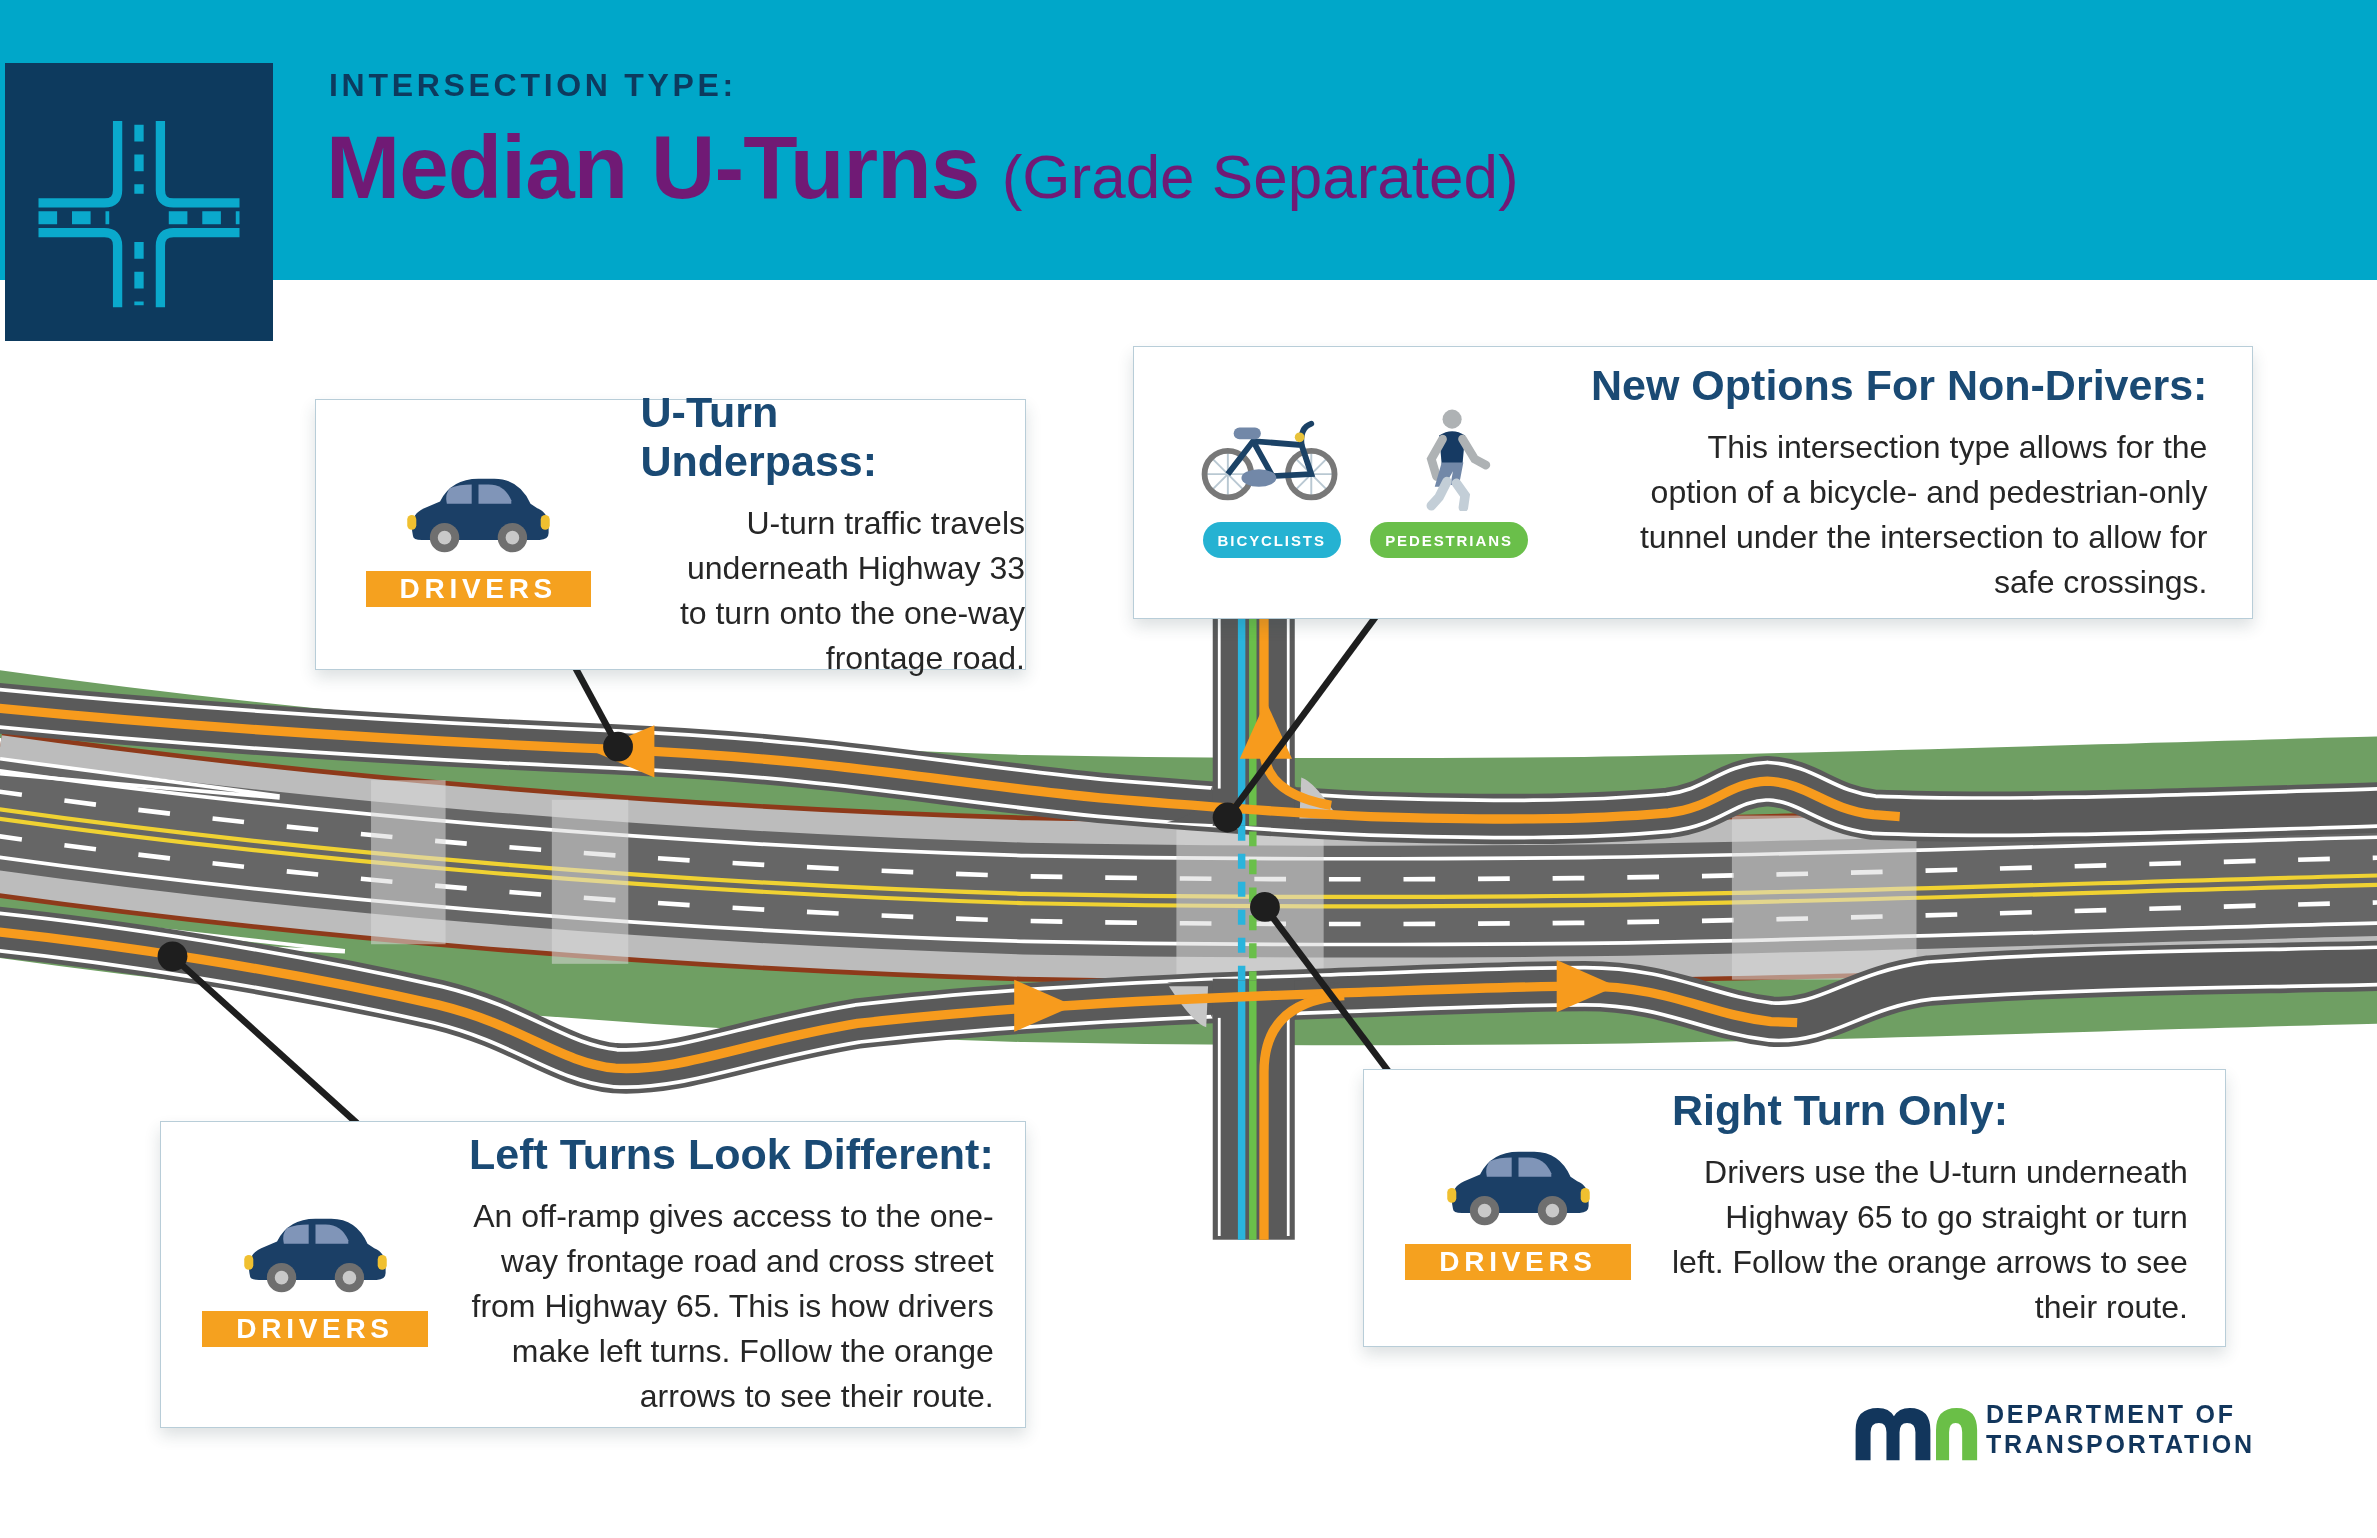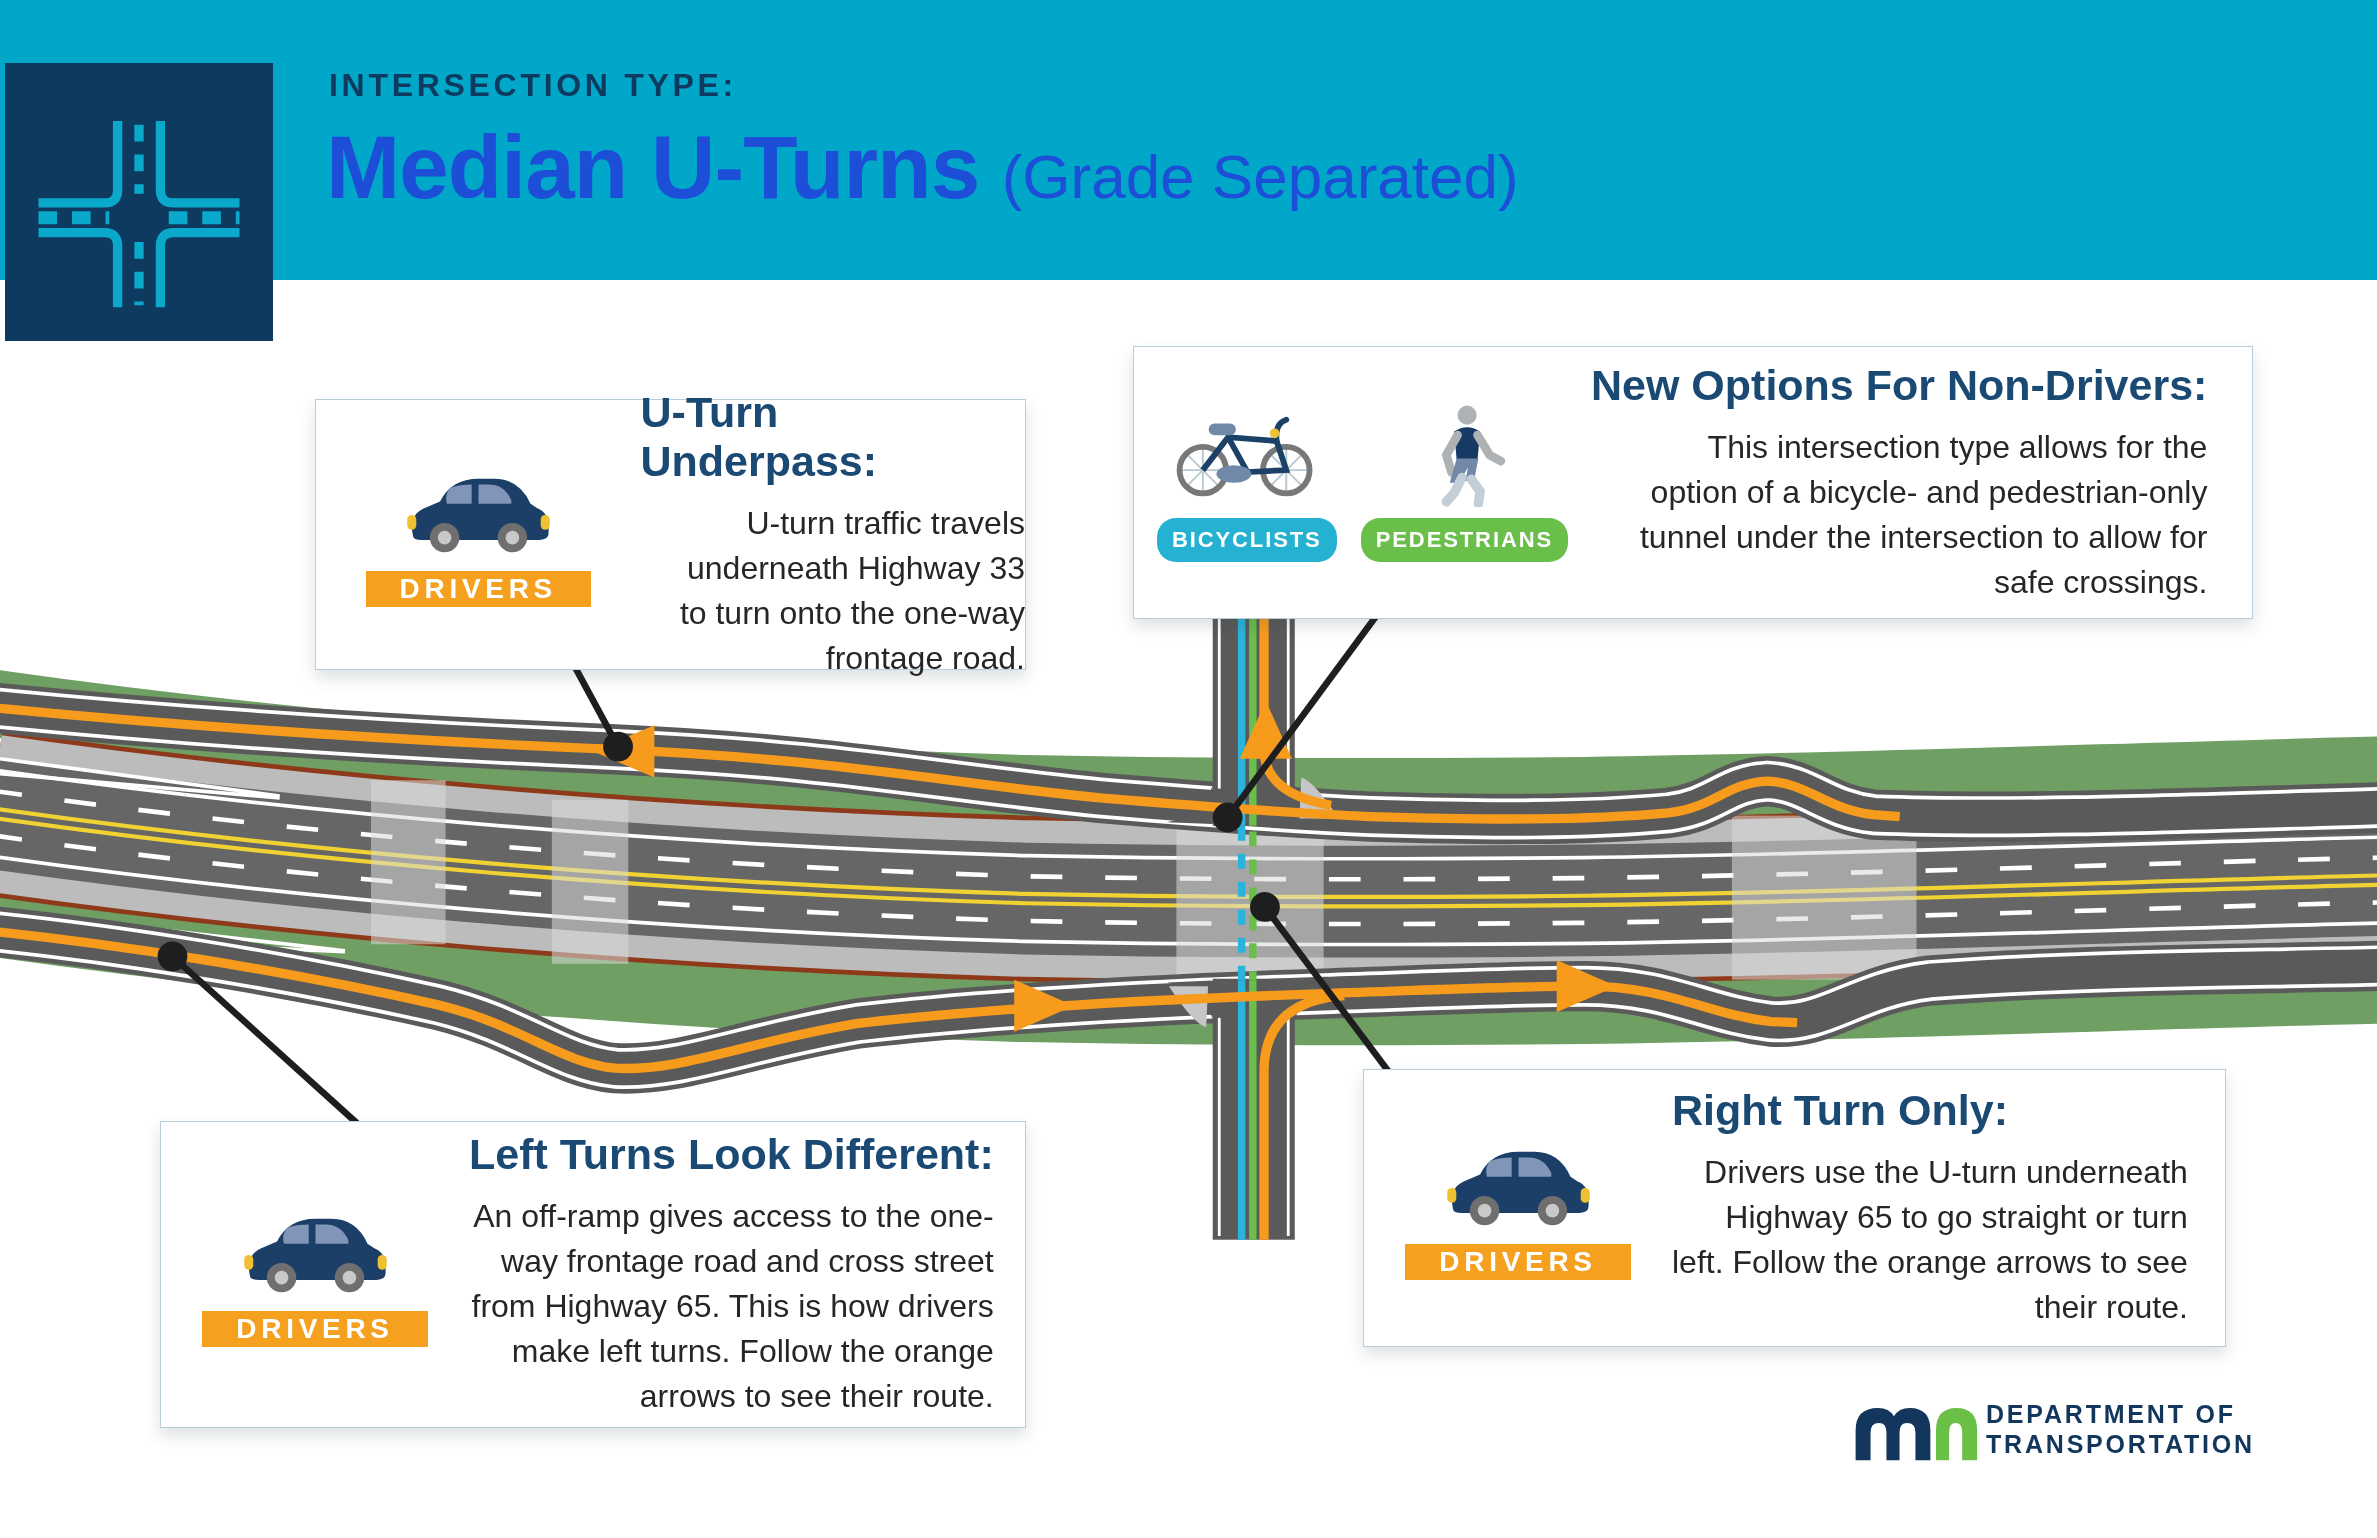--- a/index.html
+++ b/index.html
@@ -4,31 +4,31 @@
 <style>
   html,body{margin:0;padding:0;background:#ffffff;}
   #canvas{position:relative;width:2377px;height:1538px;overflow:hidden;
           font-family:"Liberation Sans", sans-serif;background:#ffffff;}
 
   
   .band{position:absolute;left:0;top:0;width:2377px;height:280px;background:#00a7c9;}
   .brandbox{position:absolute;left:4.7px;top:63px;width:268px;height:278px;background:#0d3a5e;}
   .eyebrow{position:absolute;left:329px;top:67px;color:#0d3a5e;font-size:32px;font-weight:700;
            letter-spacing:3.7px;}
-  .titlerow{position:absolute;left:326px;top:116px;display:flex;align-items:baseline;gap:22.4px;color:#1d4ed8;}
+  .titlerow{position:absolute;left:326px;top:116px;display:flex;align-items:baseline;gap:22.4px;color:#701a75;}
   .title{font-size:89px;font-weight:800;letter-spacing:-0.9px;}
   .subtitle{font-size:62px;font-weight:300;}
 
   
   .callout{position:absolute;background:#ffffff;border:1.9px solid #b8cdd8;
            box-shadow:0 7.5px 15px rgba(40,60,70,.16);display:flex;align-items:center;}
   .iconcol{display:flex;flex-direction:column;align-items:center;justify-content:center;gap:13px;}
   .badge{background:#f5a11f;color:#ffffff;font-weight:700;font-size:28px;letter-spacing:4.7px;
          padding:2px 34px;white-space:nowrap;}
-  .minibadge{color:#ffffff;font-weight:700;font-size:22px;letter-spacing:1.9px;padding:9.3px 15px;white-space:nowrap;border-radius:19px;}
+  .minibadge{color:#ffffff;font-weight:700;font-size:15px;letter-spacing:1.9px;padding:9.3px 15px;white-space:nowrap;border-radius:19px;}
   .badge-cyan{background:#25b2d2;}
   .badge-green{background:#6abf4a;}
   .textcol{display:flex;flex-direction:column;gap:15px;}
   .callout h2{margin:0;color:#1a4a74;font-size:43px;font-weight:800;}
   .callout .body{margin:0;color:#262626;font-size:32px;line-height:45px;white-space:pre-line;text-align:right;}
 
   #box-underpass {left:315px;top:399px;width:709px;height:269px;}
   #box-underpass .iconcol{width:326px;}
   #box-nondrivers{left:1133px;top:346px;width:1118px;height:271px;}
   #box-nondrivers .iconcol{width:457px;flex-direction:row;align-items:flex-end;gap:24px;}

